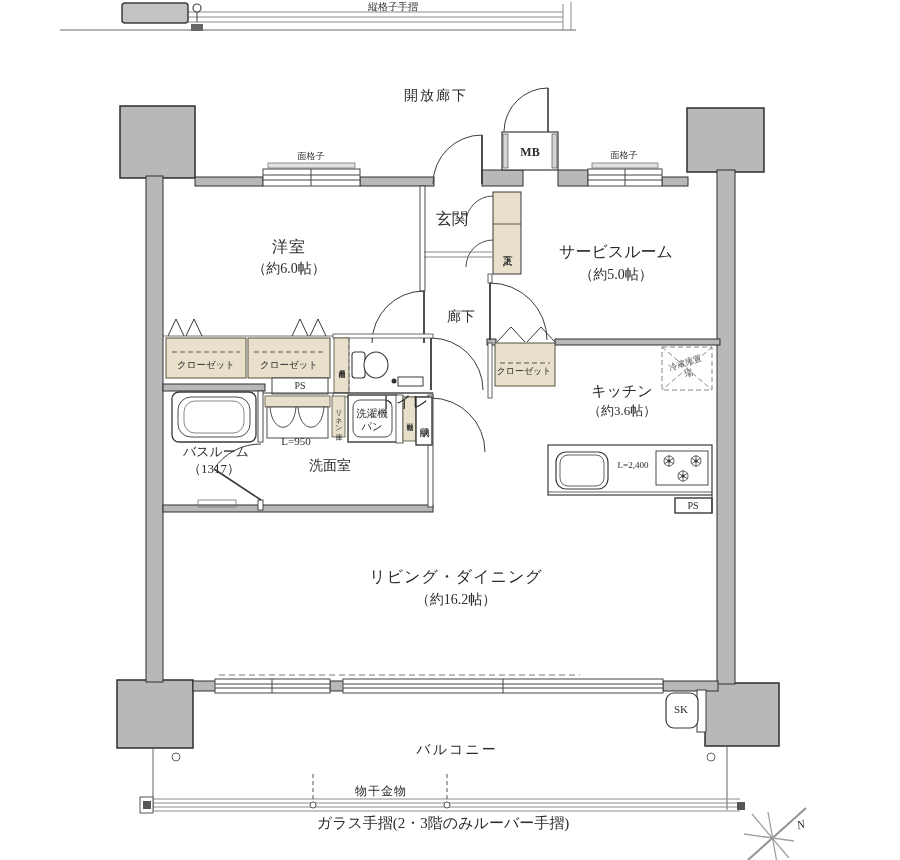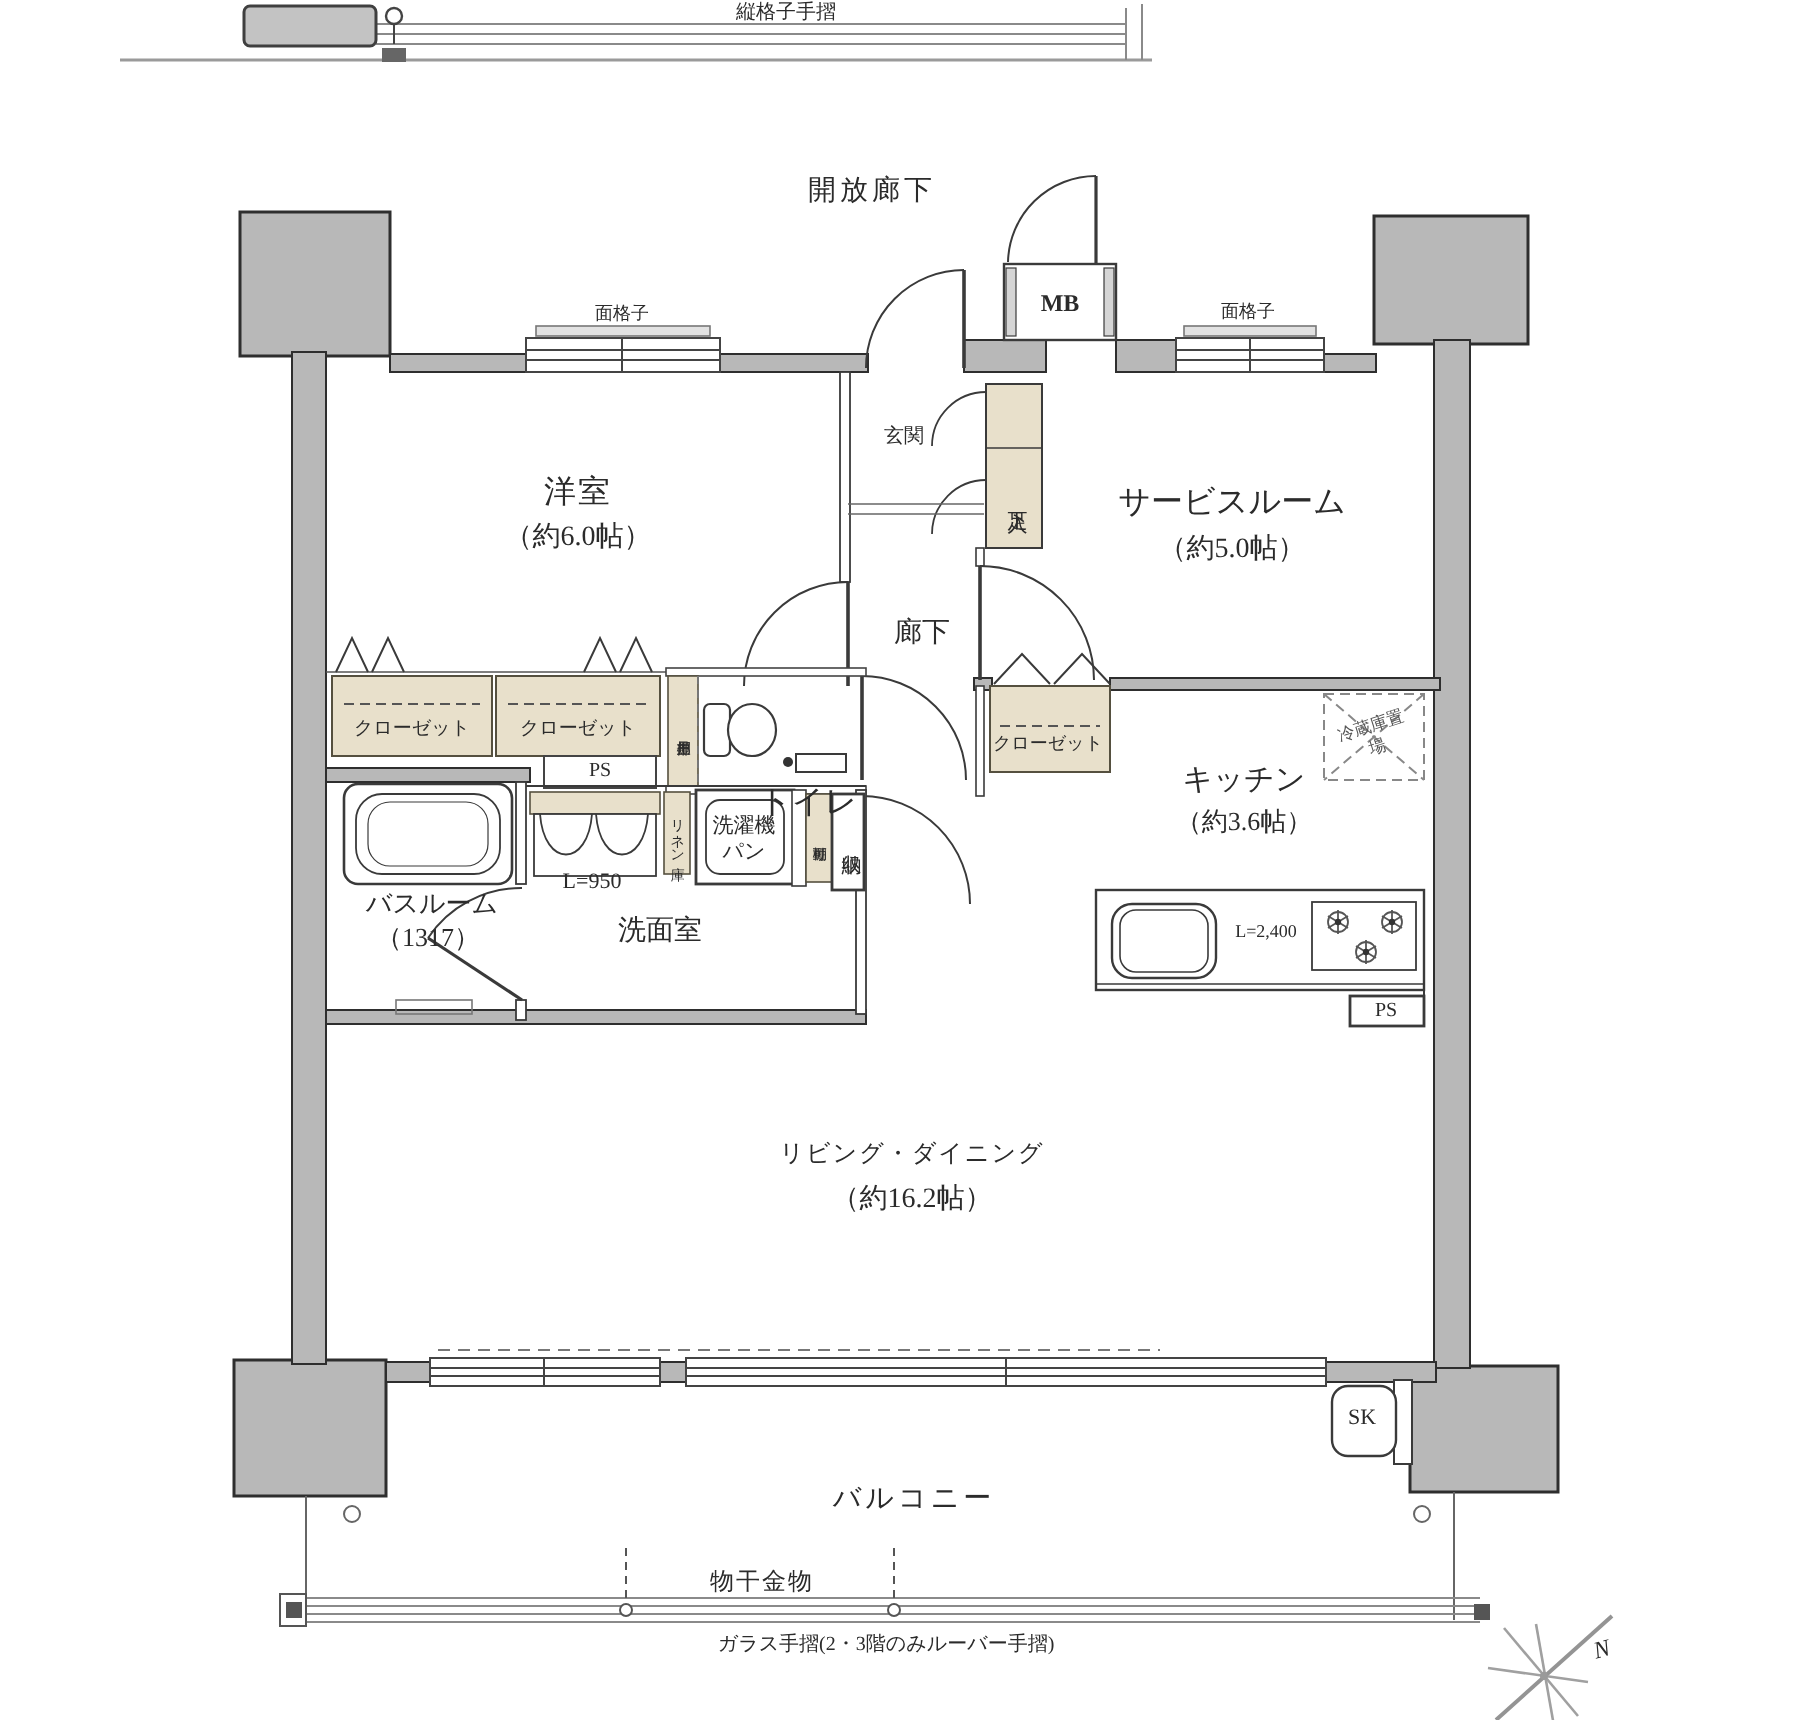--- a/index.html
+++ b/index.html
@@ -220,21 +220,21 @@
     <line x1="-4" y1="-26" x2="5" y2="25" stroke-width="1.3"></line>
     <circle cx="0" cy="0" r="2" fill="#9a9a9a" stroke="none"></circle>
   </g>
 </svg>
 
   <div class="lbl" style="left:373px;top:7px;font-size:10px;padding-left:40px;">縦格子手摺</div>
   <div class="lbl" style="left:392px;top:96px;font-size:14px;letter-spacing:2px;margin-left:44px;">開放廊下</div>
   <div class="lbl" style="left:311px;top:157px;font-size:9px;">面格子</div>
   <div class="lbl" style="left:624px;top:156px;font-size:9px;">面格子</div>
   <div class="lbl" style="left:530px;top:152px;font-size:12px;font-weight:bold;">MB</div>
-  <div class="lbl" style="left:452px;top:219px;font-size:10px;">玄関</div>
+  <div class="lbl" style="left:452px;top:219px;font-size:16px;">玄関</div>
   <div class="lbl v" style="left:507px;top:248px;font-size:10px;transform:translate(-50%,-50%);">下足入</div>
   <div class="lbl" style="left:289px;top:247px;font-size:16px;letter-spacing:1px;">洋室</div>
   <div class="lbl" style="left:289px;top:269px;font-size:14px;">（約6.0帖）</div>
   <div class="lbl" style="left:616px;top:252px;font-size:16px;">サービスルーム</div>
   <div class="lbl" style="left:616px;top:275px;font-size:14px;">（約5.0帖）</div>
   <div class="lbl" style="left:461px;top:317px;font-size:14px;">廊下</div>
   <div class="lbl" style="left:206px;top:366px;font-size:9.5px;">クローゼット</div>
   <div class="lbl" style="left:289px;top:366px;font-size:9.5px;">クローゼット</div>
   <div class="lbl" style="left:300px;top:386px;font-size:10px;">PS</div>
   <div class="lbl v" style="left:341px;top:365px;font-size:7px;">上部吊戸棚</div>
@@ -246,21 +246,21 @@
   <div class="lbl" style="left:216px;top:452px;font-size:13px;">バスルーム</div>
   <div class="lbl" style="left:214px;top:469px;font-size:13px;">（1317）</div>
   <div class="lbl" style="left:330px;top:466px;font-size:14px;">洗面室</div>
   <div class="lbl" style="left:296px;top:442px;font-size:11px;">L=950</div>
   <div class="lbl v" style="left:338px;top:416px;font-size:7px;">リネン庫</div>
   <div class="lbl wrap" style="left:372px;top:420px;font-size:10.5px;width:34px;">洗濯機パン</div>
   <div class="lbl v" style="left:409px;top:418px;font-size:7px;">可動棚</div>
   <div class="lbl v" style="left:424px;top:419px;font-size:10px;">収納</div>
   <div class="lbl" style="left:633px;top:466px;font-size:9px;">L=2,400</div>
   <div class="lbl" style="left:693px;top:506px;font-size:10px;">PS</div>
-  <div class="lbl" style="left:456px;top:577px;font-size:12px;letter-spacing:1px;">リビング・ダイニング</div>
+  <div class="lbl" style="left:456px;top:577px;font-size:16px;letter-spacing:1px;">リビング・ダイニング</div>
   <div class="lbl" style="left:456px;top:600px;font-size:14px;">（約16.2帖）</div>
   <div class="lbl" style="left:457px;top:750px;font-size:14px;letter-spacing:2px;">バルコニー</div>
   <div class="lbl" style="left:381px;top:791px;font-size:12px;letter-spacing:1px;">物干金物</div>
-  <div class="lbl" style="left:443px;top:823px;font-size:10px;">ガラス手摺(2・3階のみルーバー手摺)</div>
+  <div class="lbl" style="left:443px;top:823px;font-size:15px;">ガラス手摺(2・3階のみルーバー手摺)</div>
   <div class="lbl" style="left:681px;top:710px;font-size:11px;">SK</div>
   <div class="lbl" style="left:801px;top:825px;font-size:12px;font-style:italic;transform:translate(-50%,-50%) rotate(-15deg);">N</div>
 
 </div>
 
 </body></html>

